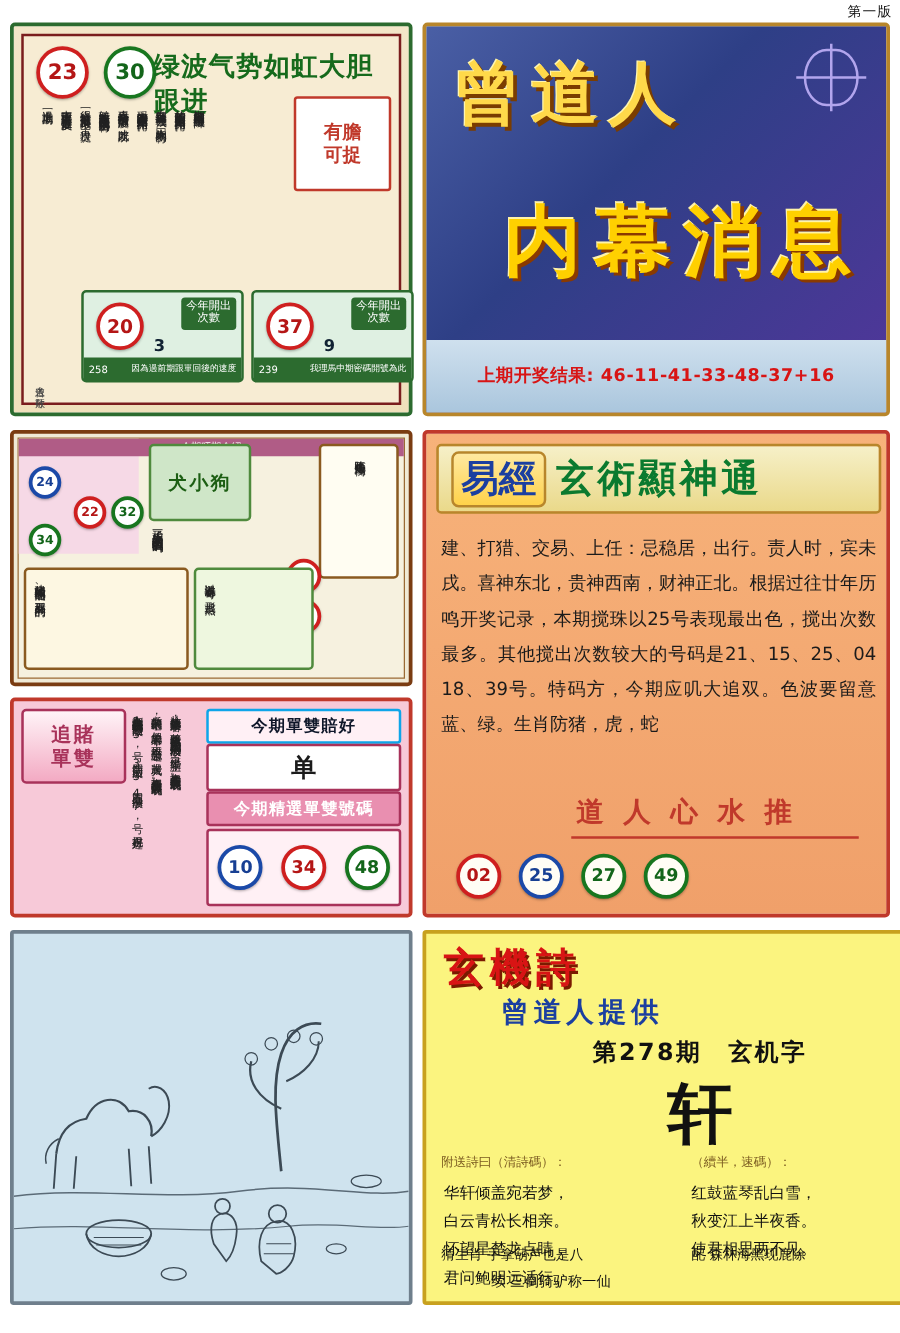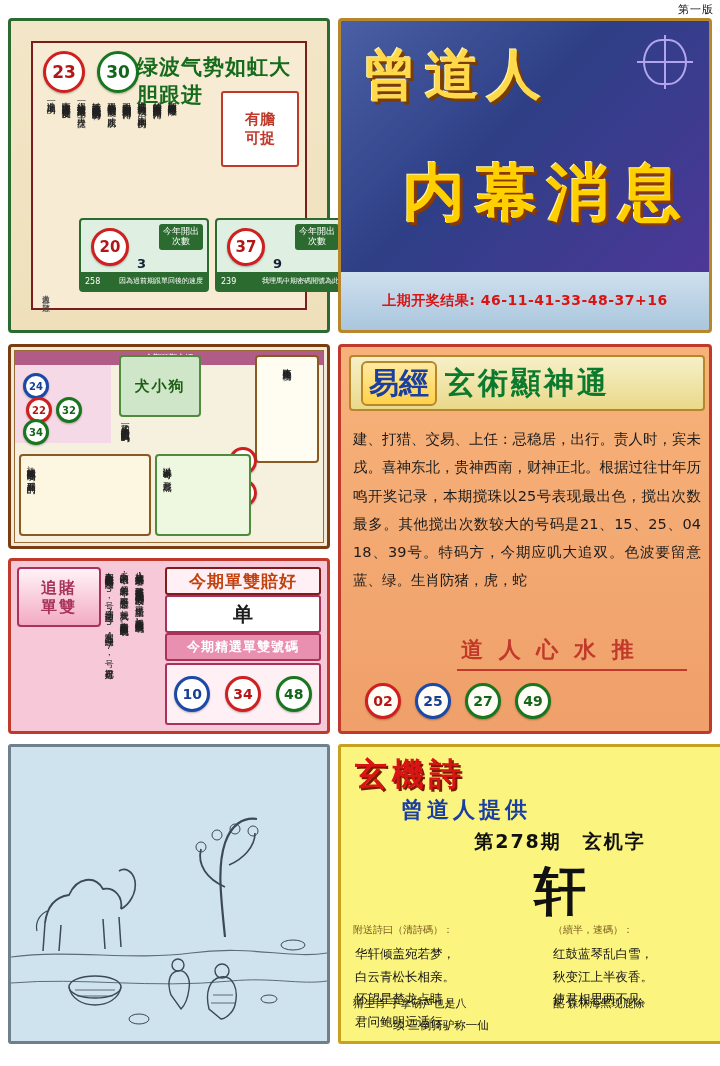--- a/index.html
+++ b/index.html
@@ -16,21 +16,21 @@
     position:absolute;top:2px;right:6px;
     font-size:11px;color:#111;letter-spacing:1px;
   }
 
   
   .panel{position:absolute;box-sizing:border-box;}
   #p1{
     left:8px;top:18px;width:322px;height:315px;
     background:linear-gradient(180deg,#f3e6c8 0%,#efe0bb 100%);
     border:3px solid #2c6b2f;border-radius:4px;
-    padding:20px;
+    padding:6px;
   }
   #p1 .inner{
     width:100%;height:100%;border:2px solid #7a1d1d;
     box-sizing:border-box;position:relative;background:#f7ecd3;
   }
   .ball{
     display:inline-flex;align-items:center;justify-content:center;
     border-radius:50%;font-weight:bold;color:#111;
     background:#fff;box-shadow:0 1px 2px rgba(0,0,0,.3);
   }
@@ -202,23 +202,23 @@
   #p5 .tag{
     position:absolute;left:6px;top:6px;width:80px;height:56px;
     background:linear-gradient(180deg,#fff3f7,#f3aac3);
     border:2px solid #a8325a;border-radius:4px;
     display:flex;flex-direction:column;align-items:center;justify-content:center;
     color:#a8325a;font-size:16px;font-weight:bold;line-height:1.2;letter-spacing:2px;
   }
   #p5 .vtext{position:absolute;left:92px;top:4px;display:flex;flex-direction:row-reverse;gap:3px;height:150px;}
   #p5 .rbox{
     position:absolute;right:6px;top:6px;width:152px;height:24px;
-    background:#fff0f5;border:2px solid #7f1d1d;border-radius:3px;
+    background:#fff0f5;border:2px solid #0ea5e9;border-radius:3px;
     display:flex;align-items:center;justify-content:center;
-    color:#c2410c;font-size:17px;font-weight:bold;letter-spacing:1px;
+    color:#0f172a;font-size:13px;font-weight:bold;letter-spacing:1px;
   }
   #p5 .single{
     position:absolute;right:6px;top:34px;width:152px;height:34px;
     background:#ffffff;border:2px solid #a8325a;border-radius:3px;
     display:flex;align-items:center;justify-content:center;
     color:#1b1b1b;font-size:20px;font-weight:bold;
   }
   #p5 .hd2{
     position:absolute;right:6px;top:72px;width:152px;height:24px;
     background:#e98fb0;border:2px solid #a8325a;border-radius:3px;
@@ -335,21 +335,21 @@
   </div>
 
   <div class="panel" id="p3">
     <div class="inner">
 
       <div class="left-card">
         <div class="hd">今期旺期介紹</div>
         <div class="row" style="left:8px;top:22px;">
           <span class="ball blue">24</span>
         </div>
-        <div class="row" style="left:11px;top:46px;">
+        <div class="row" style="left:0;top:46px;padding-left:44px;">
           <span class="ball red">22</span>
           <span class="ball green">32</span>
         </div>
         <div class="row" style="left:8px;top:68px;">
           <span class="ball green">34</span>
         </div>
       </div>
 
       <div class="mid-note">犬小狗</div>
 

